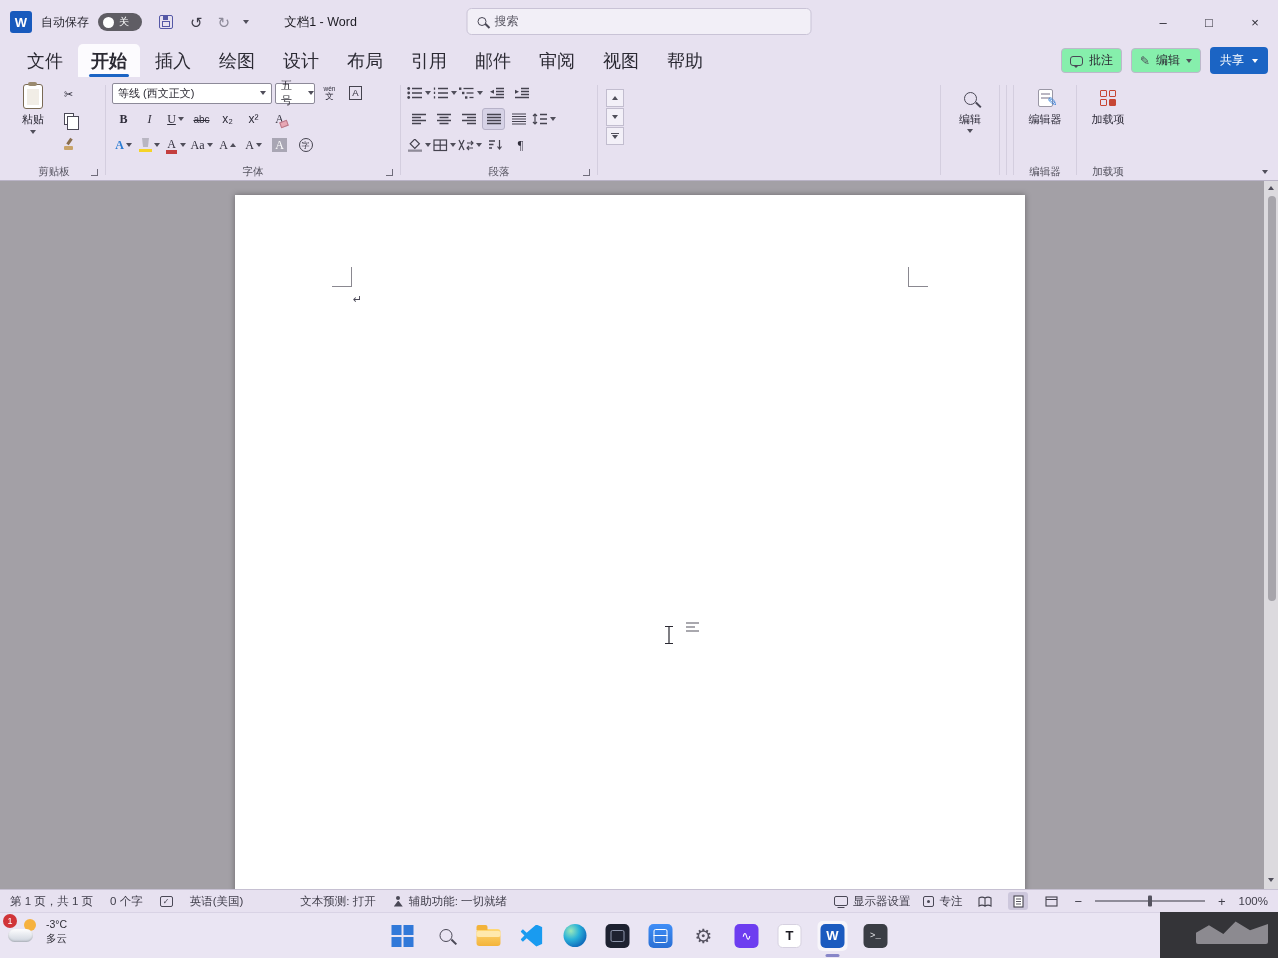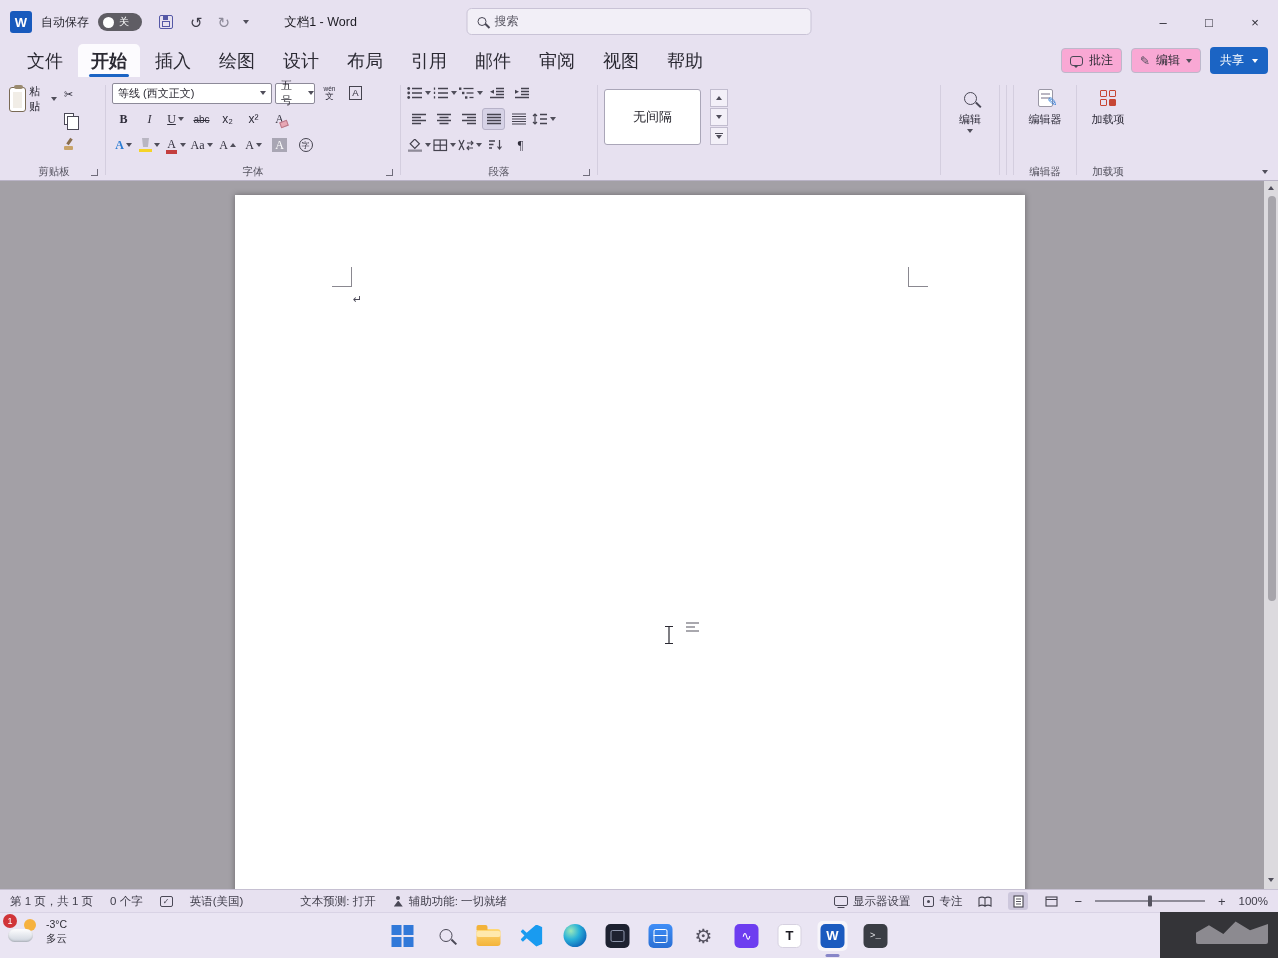--- a/index.html
+++ b/index.html
@@ -28,39 +28,39 @@
   .wincontrols{margin-left:auto;display:flex;height:44px}
   .winbtn{width:46px;height:100%;display:flex;align-items:center;justify-content:center;font-size:13px;color:#2b2a33}
 
   
   .tabrow{height:33px;display:flex;align-items:stretch;padding:0 10px 0 14px;gap:2px}
   .tab{padding:0 13px;display:flex;align-items:center;font-size:18px;color:#2b2a33;position:relative;white-space:nowrap}
   .tab.active{background:#fcfbfe;border-radius:5px 5px 0 0;font-weight:600}
   .tab.active::after{content:"";position:absolute;left:11px;right:11px;bottom:0;height:3px;border-radius:2px;background:#1b64c4}
   .tabrow-right{margin-left:auto;display:flex;align-items:center;gap:9px}
   .tr-btn{display:flex;align-items:center;gap:6px;font-size:12px;padding:3px 8px;border-radius:4px;color:#2b2a33}
-  .tr-btn.boxed{border:1px solid #bdb8cb;background:#f9a8d4}
+  .tr-btn.boxed{border:1px solid #bdb8cb;background:#86efac}
   .bubble{width:13px;height:10px;border:1.4px solid #4a4856;border-radius:3px;position:relative}
   .bubble::after{content:"";position:absolute;left:2px;bottom:-6px;border:3px solid transparent;border-top-color:#4a4856}
   .pencil{font-size:12px;color:#4a4856;line-height:1}
   .sharebtn{background:#1b64c4;color:#fff;display:flex;align-items:center;gap:8px;padding:5px 10px;border-radius:4px;font-size:12px}
 
   
   .ribbon{height:104px;display:flex;align-items:stretch;padding:3px 2px 0 6px;border-bottom:1px solid #b9b3c6;position:relative}
   .rgroup{display:flex;flex-direction:column;padding:0 3px}
   .rbody{flex:1;display:flex;align-items:flex-start}
   .rfoot{height:17px;position:relative;display:flex;align-items:center;justify-content:center;font-size:10.5px;color:#55535f}
   .launcher{position:absolute;right:1px;bottom:4px;width:7px;height:7px;border-right:1.2px solid #6f6c7a;border-bottom:1.2px solid #6f6c7a}
   .vsep{width:1px;background:#d4cedf;margin:5px 3px}
   .sbtn{height:22px;min-width:23px;display:flex;align-items:center;justify-content:center;gap:2px;border-radius:3px;color:#2f2d3a}
   .sbtn.sel{background:#d6d2e6;border:1px solid #b7b2c8}
   .serif{font-family:"Liberation Serif","DejaVu Serif",serif}
 
   
-  .paste{width:48px;display:flex;flex-direction:row;align-items:center;gap:3px;padding-top:4px;font-size:11px}
+  .paste{width:48px;display:flex;flex-direction:column;align-items:center;gap:3px;padding-top:4px;font-size:11px}
   .clip-ic{width:20px;height:25px;border:1.5px solid #7a6a55;border-radius:3px;position:relative;background:#fff}
   .clip-ic::before{content:"";position:absolute;top:-3px;left:4px;width:9px;height:4px;background:#9a8a6f;border-radius:2px}
   .clip-ic::after{content:"";position:absolute;inset:4px 3px 3px 3px;background:#f1ede6}
   .clipcol{display:flex;flex-direction:column;gap:3px;margin-top:3px}
   .copy-ic{width:10px;height:12px;border:1.2px solid #4a4856;position:relative;background:#fff}
   .copy-ic::after{content:"";position:absolute;left:2px;top:2px;width:10px;height:12px;border:1.2px solid #4a4856;background:#fff}
   .brush-ic{width:12px;height:12px;position:relative}
   .brush-ic::before{content:"";position:absolute;left:5px;top:0;width:3px;height:7px;background:#8a6f4e;transform:rotate(35deg)}
   .brush-ic::after{content:"";position:absolute;left:1px;bottom:0;width:9px;height:4px;background:#c9a46a;border-radius:1px}
 
@@ -454,23 +454,20 @@
       <span>段落</span>
       <span class="launcher"></span>
     </div>
   </div>
 
   <div class="vsep"></div>
 
   <div class="rgroup" style="width:336px">
     <div class="rbody">
       <div class="stylebody">
-        <div class="stylecard">
-            <span>无间隔</span>
-          </div>
         <div class="stylenav">
           <span class="nbtn">
               <span class="tri up"></span>
             </span>
           <span class="nbtn">
               <span class="tri down"></span>
             </span>
           <span class="nbtn">
               <span class="morebar"></span>
               <span class="tri down"></span>

